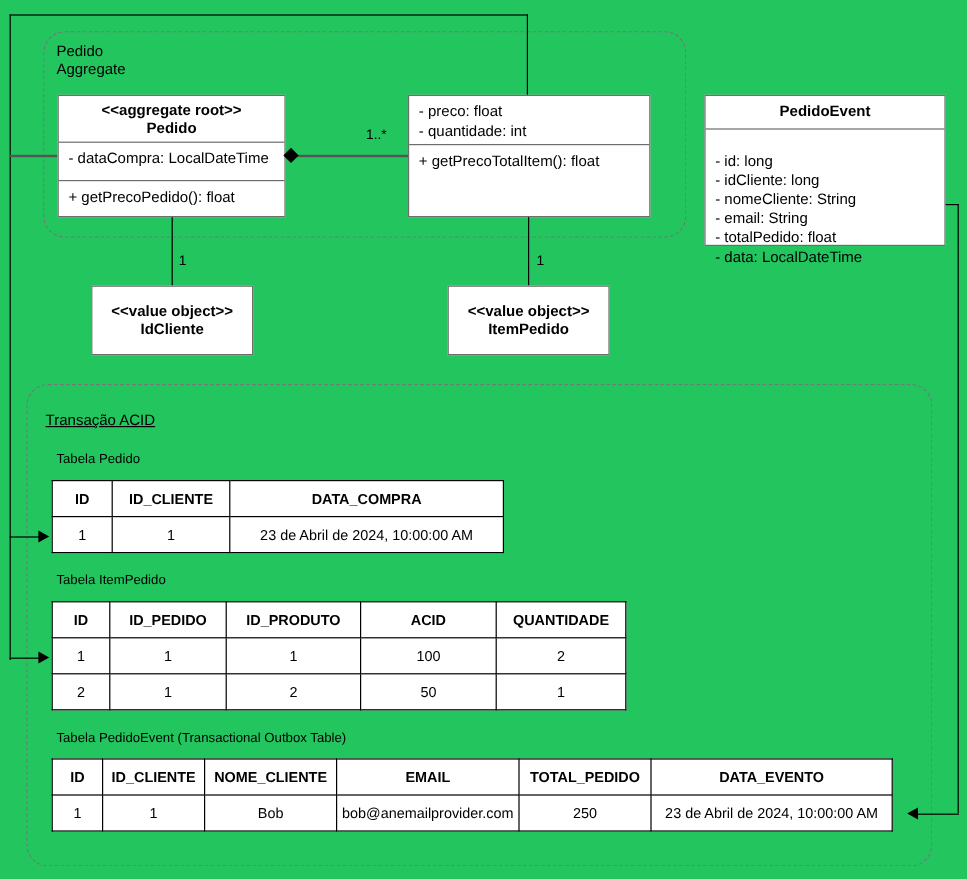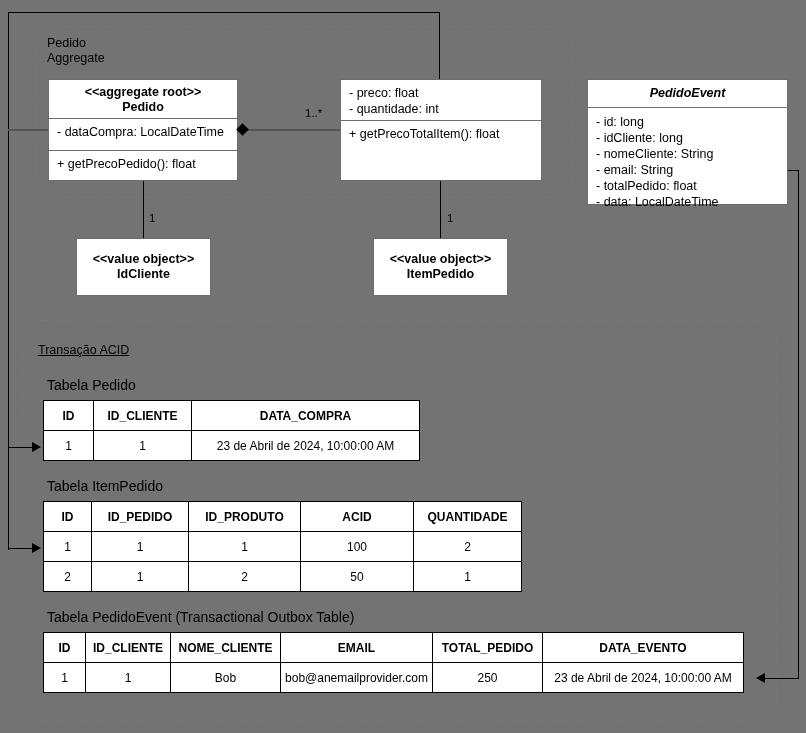--- a/index.html
+++ b/index.html
@@ -8,21 +8,21 @@
     background: #ffffff;
   }
   body {
     font-family: "Liberation Sans", sans-serif;
     color: #000000;
   }
   #canvas {
     position: relative;
     width: 806px;
     height: 733px;
-    background: #737373;
+    background: #22c55e;
     overflow: hidden;
   }
   .abs { position: absolute; }
 
   
   .group-box {
     border: 1.5px dashed #777777;
     border-radius: 18px;
     background: transparent;
   }
@@ -90,21 +90,21 @@
   }
   .arrow-left {
     width: 0; height: 0;
     border-top: 5px solid transparent;
     border-bottom: 5px solid transparent;
     border-right: 9px solid #000000;
   }
 
   
   .table-caption {
-    font-size: 14px;
+    font-size: 11px;
     color: #000000;
   }
   table.db {
     border-collapse: collapse;
     background: #ffffff;
     table-layout: fixed;
   }
   table.db th, table.db td {
     border: 1.2px solid #000000;
     font-size: 12px;
@@ -155,24 +155,24 @@
   <div class="abs diamond" style="left:238px; top:125px;"></div>
   <div class="abs mult-label" style="left:305px; top:107px;">1..*</div>
 
   <div class="abs uml-box" style="left:340px; top:79px; width:202px; height:102px;">
     <div class="uml-section uml-attr" style="height:40px;">- preco: float
 - quantidade: int</div>
     <div class="uml-section uml-attr" style="height:32px;">+ getPrecoTotalItem(): float</div>
   </div>
 
   <div class="abs uml-box" style="left:587px; top:79px; width:201px; height:126px;">
-    <div class="uml-section uml-title" style="height:27px; display:flex; align-items:center; justify-content:center;font-style:italic;">
+    <div class="uml-section uml-title" style="height:27px; display:flex; align-items:center; justify-content:center;">
       <span class="name">PedidoEvent</span>
     </div>
-    <div class="uml-section uml-attr" style="height:99px; padding-top:6px;">- id: long
+    <div class="uml-section uml-attr" style="height:99px; padding-top:18px;">- id: long
 - idCliente: long
 - nomeCliente: String
 - email: String
 - totalPedido: float
 - data: LocalDateTime</div>
   </div>
 
   <div class="abs line-h" style="left:788px; top:170px; width:11px;"></div>
   <div class="abs line-v" style="left:798px; top:170px; height:508px;"></div>
   <div class="abs line-h" style="left:764px; top:678px; width:35px;"></div>

